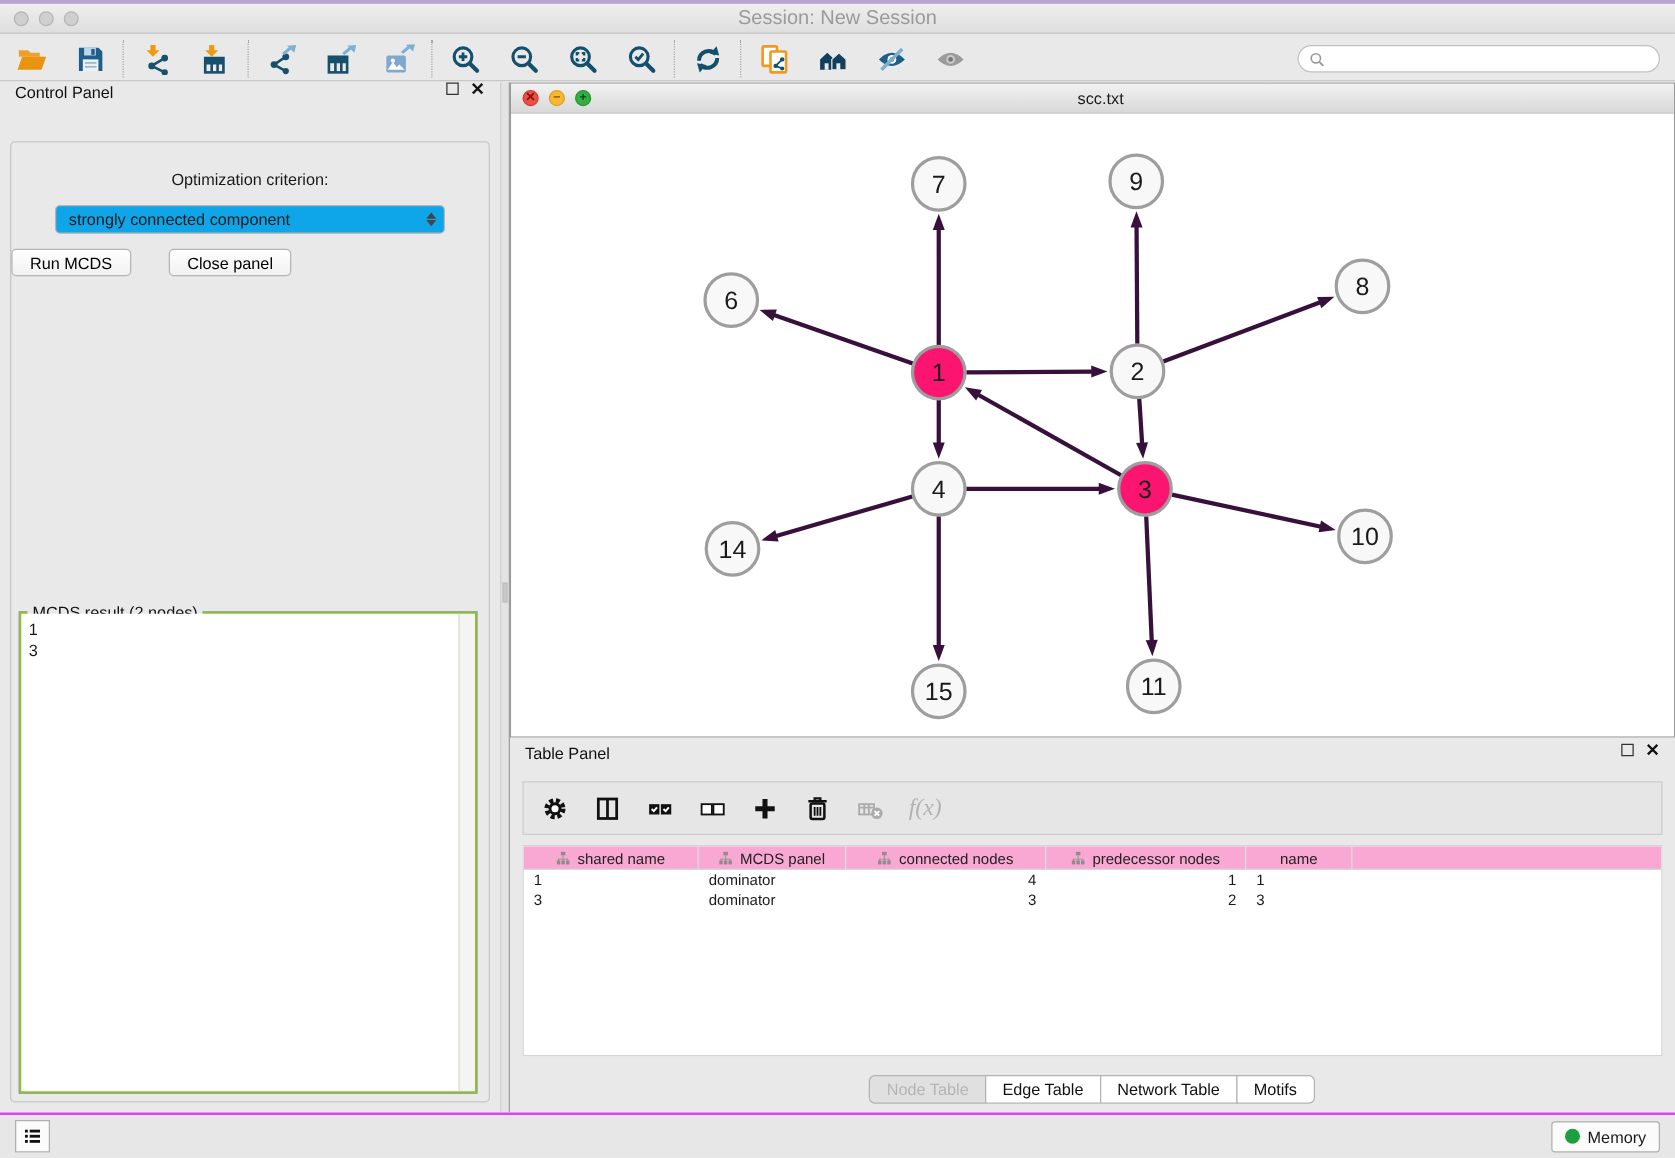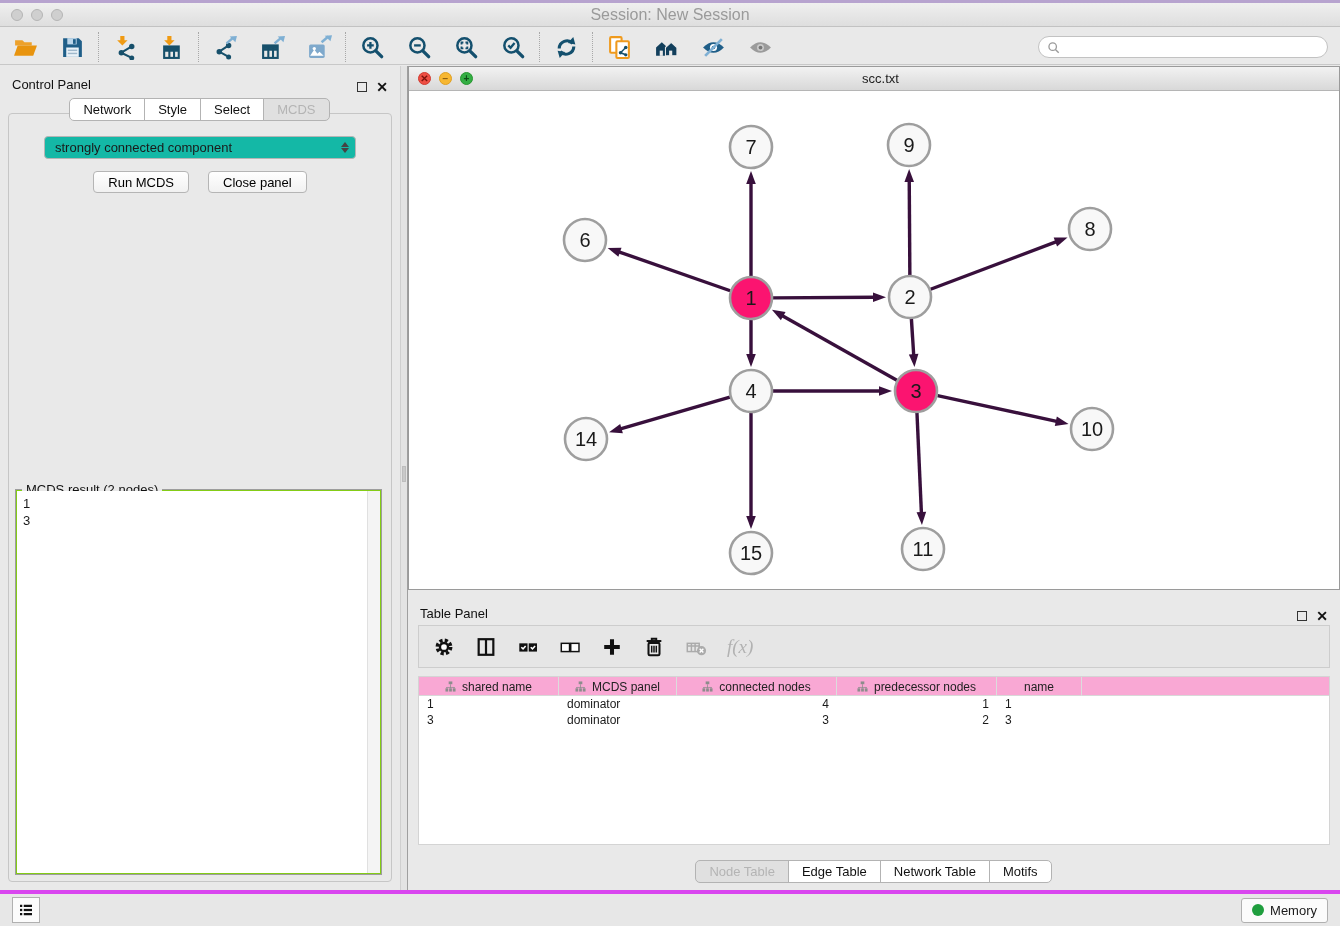--- a/index.html
+++ b/index.html
@@ -29,48 +29,48 @@
   .tb-sep { width:1px; height:30px; border-left:1px dotted #a8a8a8; margin:0 13px; }
   .tb-btn { width:26px; height:26px; display:flex; align-items:center; justify-content:center; cursor:pointer; }
   .tb-btn svg { width:25px; height:25px; }
   .search-box {
     margin-left:auto; width:290px; height:22px; background:#fff;
     border:1px solid #c2c2c2; border-radius:12px; display:flex; align-items:center; padding:0 8px; gap:5px;
   }
   .search-box input { border:none; outline:none; flex:1; font-size:12px; background:transparent; font-family:"Liberation Sans",sans-serif; }
   
   .control-panel { position:absolute; left:0; top:66px; width:400px; bottom:36px; background:#e9e9e9; }
-  .panel-head { height:26px; display:flex; align-items:flex-end; padding:0 12px; }
+  .panel-head { height:26px; display:flex; align-items:flex-start; padding:0 12px; }
   .panel-head .ph-title { font-size:13px; color:#111; }
   .ph-icons { margin-left:auto; display:flex; gap:9px; align-items:center; }
   .ph-float { width:10px; height:10px; border:1.6px solid #333; }
   .ph-close { font-size:14px; font-weight:bold; color:#111; line-height:10px; cursor:pointer; }
   .cp-tabs { display:flex; justify-content:center; margin-top:6px; position:relative; z-index:2; }
   .tab {
     border:1px solid #b3b3b3; background:#fff; color:#111; font-size:13px;
     padding:3px 13px; margin-left:-1px; cursor:pointer;
   }
   .tab:first-child { border-radius:5px 0 0 5px; }
   .tab:last-child { border-radius:0 5px 5px 0; }
   .tab.selected { background:#e0e0e0; color:#b4b4b4; }
   .cp-body {
     position:absolute; left:8px; right:8px; top:47px; bottom:8px;
     border:1px solid #c6c6c6; border-radius:4px; background:#e9e9e9; padding-top:22px;
   }
   .opt-label { text-align:center; font-size:13px; margin-bottom:13px; }
   .dropdown {
-    margin:0 auto; width:312px; height:23px; background:#14b8a6; border:1px solid #b5b5b5;
+    margin:0 auto; width:312px; height:23px; background:#0ea5e9; border:1px solid #b5b5b5;
     border-radius:4px; display:flex; align-items:center; padding:0 6px 0 10px; cursor:pointer;
   }
   .dropdown .dd-label { flex:1; font-size:13px; }
   .dd-arrows { display:flex; flex-direction:column; gap:1px; align-items:center; }
   .dd-arrows span { width:0; height:0; border-left:4px solid transparent; border-right:4px solid transparent; }
   .dd-up { border-bottom:5px solid #444; }
   .dd-down { border-top:5px solid #444; }
-  .btn-row { display:flex; justify-content:center; gap:19px; margin-top:12px; }
+  .btn-row { display:flex; justify-content:flex-start; gap:30px; margin-top:12px; }
   .push-btn {
     height:22px; padding:0 14px; font-size:13px; font-family:"Liberation Sans",sans-serif;
     background:linear-gradient(#ffffff,#f1f1f1); border:1px solid #b5b5b5; border-radius:4px; cursor:pointer;
   }
   .result-group {
     position:absolute; left:6px; right:9px; top:375px; bottom:6px;
     border:1px solid #9d9d9d; background:#84cc16;
   }
   .result-legend {
     position:absolute; top:-8px; left:6px; background:#e9e9e9; padding:0 4px; font-size:13px; color:#111;
@@ -110,21 +110,21 @@
   .data-table { position:absolute; left:10px; right:10px; top:81px; bottom:45px; background:#fff; border:1px solid #d4d4d4; overflow:hidden; }
   .thead { display:flex; background:#f9a8d4; border-bottom:1px solid #d8d8d8; height:19px; }
   .th { display:flex; align-items:center; gap:6px; justify-content:center; font-size:12px; color:#222;
         border-right:1px solid #dcdcdc; height:19px; }
   .th svg { width:11px; height:11px; flex:none; }
   .trow { display:flex; height:16px; align-items:center; font-size:12px; }
   .td { padding:0 8px; }
   .al { text-align:left; } .ar { text-align:right; }
   .tp-tabs-strip { position:absolute; left:0; right:0; bottom:0; height:38px; display:flex; align-items:center; justify-content:center; background:#e9e9e9; }
   
-  .statusbar { position:absolute; left:0; right:0; bottom:0; height:36px; background:#e7e7e7; border-top:4px solid #d946ef; display:flex; align-items:center; padding:0 12px; }
+  .statusbar { position:absolute; left:0; right:0; bottom:0; height:36px; background:#e7e7e7; border-top:2px solid #d946ef; display:flex; align-items:center; padding:0 12px; }
   .sb-left-btn { width:28px; height:26px; background:#fbfbfb; border:1px solid #b0b0b0; display:flex; align-items:center; justify-content:center; cursor:pointer; }
   .memory-btn { margin-left:auto; height:25px; padding:0 10px; background:#fbfbfb; border:1px solid #b0b0b0; border-radius:3px;
                 display:flex; align-items:center; gap:6px; font-size:13px; cursor:pointer; }
   .mem-dot { width:12px; height:12px; border-radius:50%; background:#1f9e3e; }
 </style>
 </head>
 <body>
 
 <div class="titlebar">
   <div class="traffic">
@@ -303,27 +303,22 @@
 </div>
 
 <div class="control-panel">
   <div class="panel-head">
     <span class="ph-title">Control Panel</span>
     <span class="ph-icons">
       <span class="ph-float"></span>
       <span class="ph-close">✕</span>
     </span>
   </div>
-  <div class="cp-tabs">
-    <span class="tab">Network</span>
-    <span class="tab">Style</span>
-    <span class="tab">Select</span>
-    <span class="tab selected">MCDS</span>
-  </div>
   <div class="cp-body">
+    <div class="opt-label">Optimization criterion:</div>
     <div class="dropdown">
       <span class="dd-label">strongly connected component</span>
       <span class="dd-arrows">
           <span class="dd-up"></span>
           <span class="dd-down"></span>
         </span>
     </div>
     <div class="btn-row">
       <button class="push-btn">Run MCDS</button>
       <button class="push-btn">Close panel</button>

